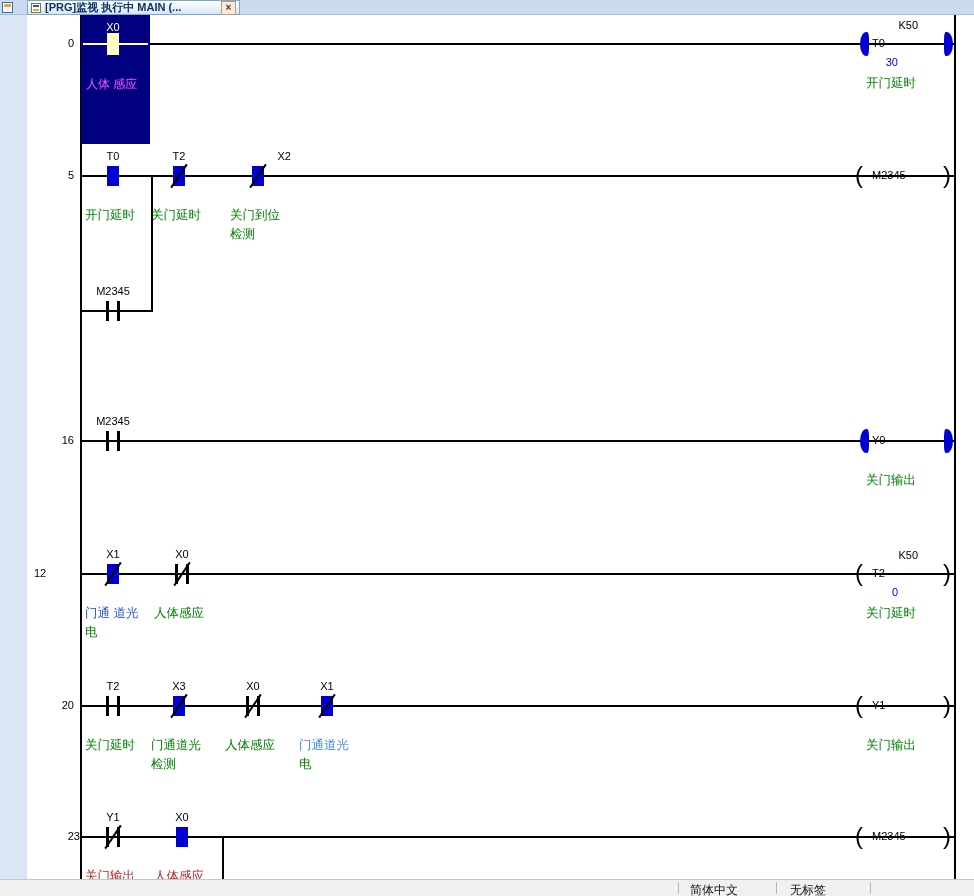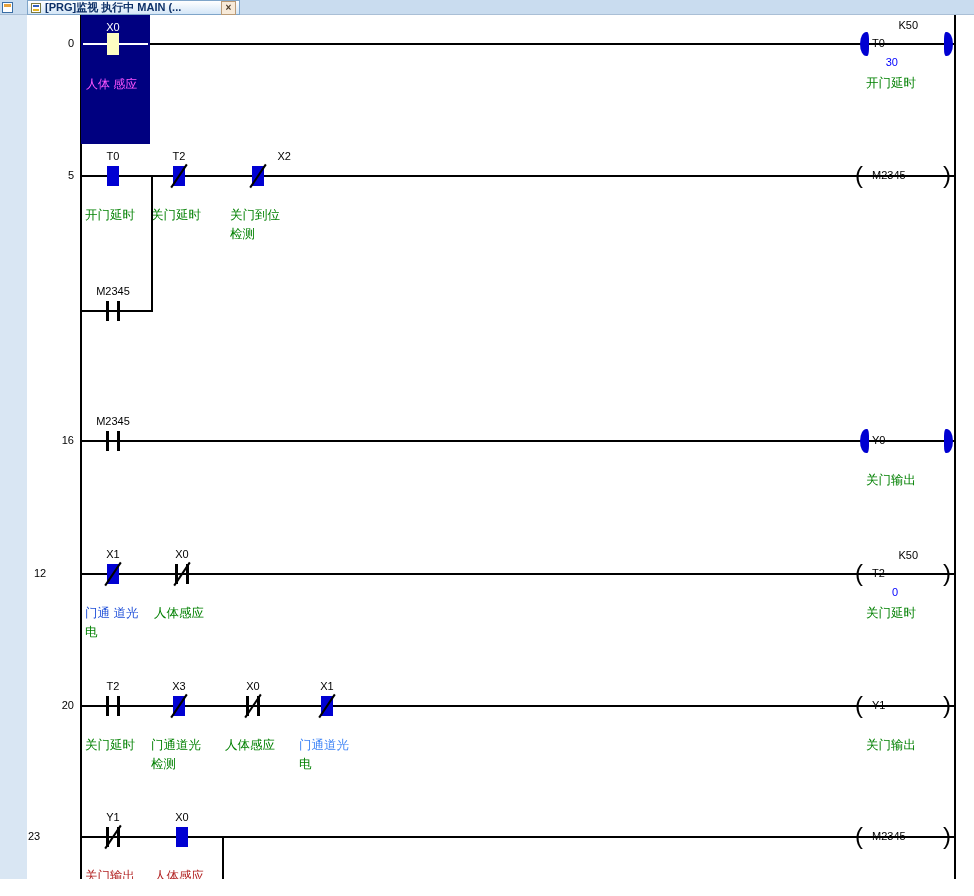--- a/index.html
+++ b/index.html
@@ -143,32 +143,39 @@
       <div class="abs" style="left: 319px; top: 696px; width: 16px; height: 20px;">
         <div style="position: absolute; left: 2px; top: 0px; width: 12px; height: 20px; background: rgb(0, 0, 210);"></div>
         <div style="position: absolute; left: 7px; top: -4px; width: 2px; height: 28px; background: rgb(0, 0, 0); transform: rotate(34deg);"></div>
       </div>
       <div class="abs cmt" style="left: 299px; top: 737px; color: #3b82f6;">门通道光</div>
       <div class="abs cmt" style="left: 299px; top: 756px; color: rgb(0, 128, 0);">电</div>
       <div class="abs paren" style="left: 855px; top: 692px;">(</div>
       <div class="abs paren" style="left: 943px; top: 692px;">)</div>
       <div class="abs dev" style="left: 872px; top: 699px;">Y1</div>
       <div class="abs cmt" style="left: 866px; top: 737px; color: rgb(0, 128, 0);">关门输出</div>
-      <div class="abs dev" style="left: 28px; top: 830px; width: 40px; ">23</div>
+      <div class="abs dev" style="left: 40px; top: 830px; width: 40px; text-align: right;">23</div>
       <div class="abs" style="left: 80px; top: 836px; width: 876px; height: 2px; background: rgb(0, 0, 0);"></div>
       <div class="abs dev" style="left: 78px; top: 811px; width: 70px; text-align: center;">Y1</div>
       <div class="abs" style="left: 105px; top: 827px; width: 16px; height: 20px;">
         <div style="position: absolute; left: 1px; top: 0px; width: 3px; height: 20px; background: rgb(0, 0, 0);"></div>
         <div style="position: absolute; left: 12px; top: 0px; width: 3px; height: 20px; background: rgb(0, 0, 0);"></div>
         <div style="position: absolute; left: 7px; top: -4px; width: 2px; height: 28px; background: rgb(0, 0, 0); transform: rotate(34deg);"></div>
       </div>
       <div class="abs cmt" style="left: 85px; top: 868px; color: rgb(178, 34, 34);">关门输出</div>
       <div class="abs dev" style="left: 147px; top: 811px; width: 70px; text-align: center;">X0</div>
       <div class="abs" style="left: 174px; top: 827px; width: 16px; height: 20px;">
         <div style="position: absolute; left: 2px; top: 0px; width: 12px; height: 20px; background: rgb(0, 0, 210);"></div>
       </div>
       <div class="abs cmt" style="left: 154px; top: 868px; color: rgb(178, 34, 34);">人体感应</div>
       <div class="abs" style="left: 222px; top: 837px; width: 2px; height: 42px; background: rgb(0, 0, 0);"></div>
       <div class="abs paren" style="left: 855px; top: 823px;">(</div>
       <div class="abs paren" style="left: 943px; top: 823px;">)</div>
       <div class="abs dev" style="left: 872px; top: 830px;">M2345</div>
     </div>
+  <div class="statusbar">
+    <div class="sb-sep" style="left:678px"></div>
+    <div class="sb-text" style="left:690px">简体中文</div>
+    <div class="sb-sep" style="left:776px"></div>
+    <div class="sb-text" style="left:790px">无标签</div>
+    <div class="sb-sep" style="left:870px"></div>
+  </div>
 </div>
 
 </body></html>

